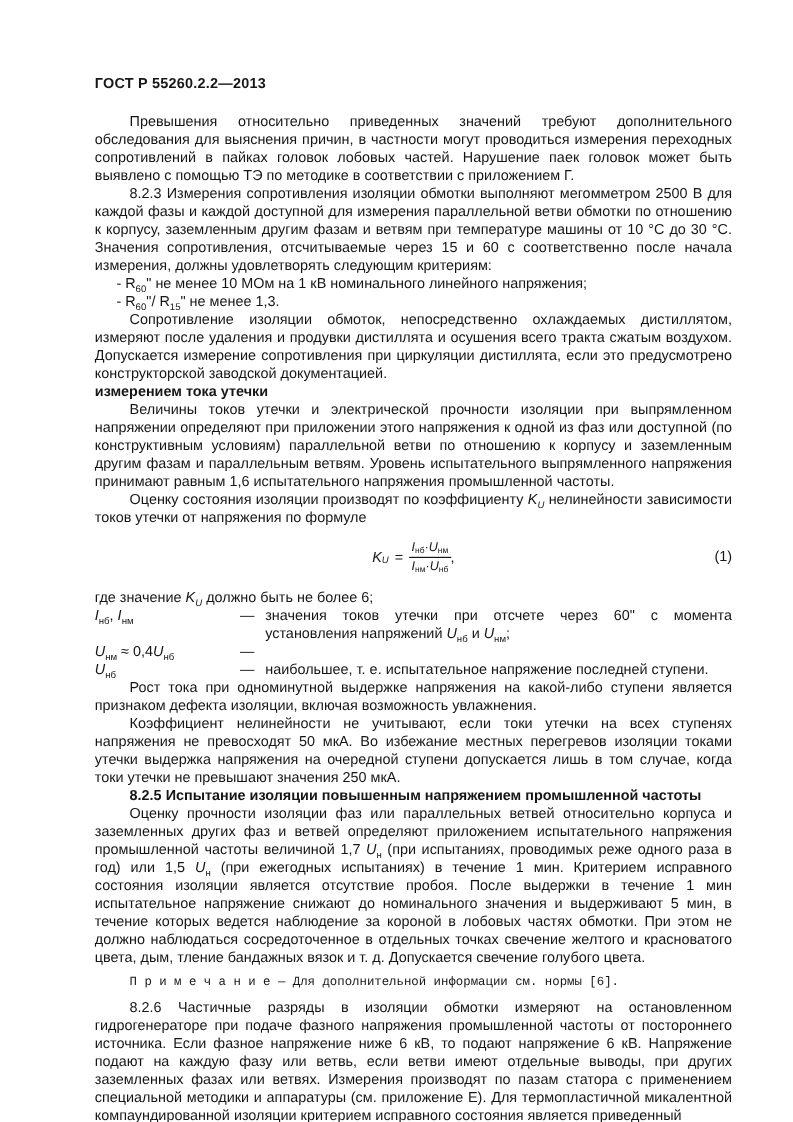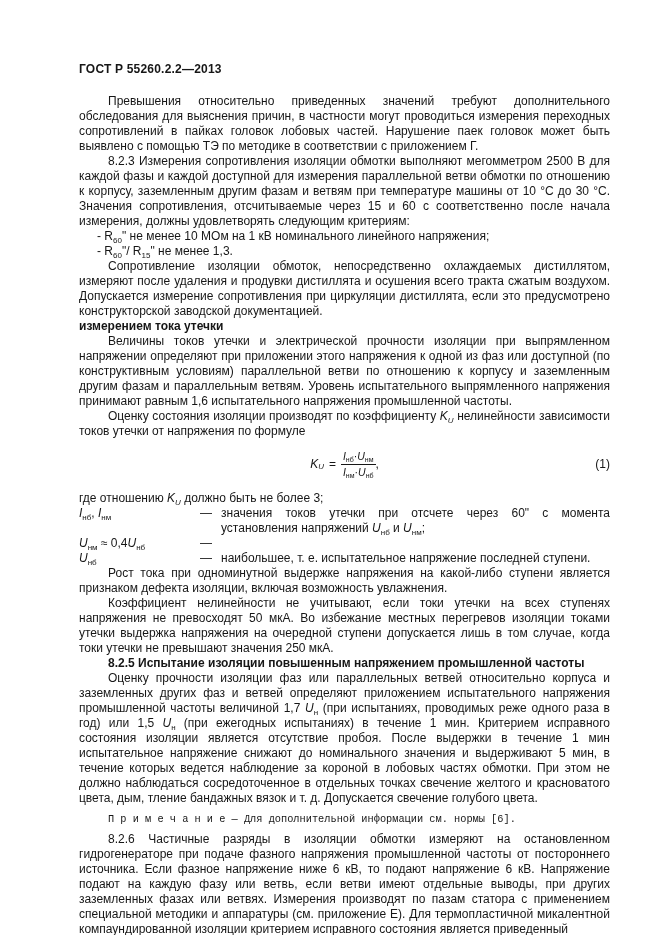--- a/index.html
+++ b/index.html
@@ -67,21 +67,21 @@
         <span class="den">
           <span class="it">I</span><sub>нм</sub><span>·</span><span class="it">U</span><sub>нб</sub>
         </span>
       </span>
       <span>,</span>
     </span>
     <span class="eq-num">(1)</span>
   </div>
 
   <div id="content-bottom">
-      <div class="para"><span>где отношению </span><span class="it">K</span><sub class="it">U</sub><span> должно быть не более 3;</span></div>
+      <div class="para"><span>где значение </span><span class="it">K</span><sub class="it">U</sub><span> должно быть не более 6;</span></div>
       <div class="def-row">
         <span class="def-term"><span class="it">I</span><sub>нб</sub><span>, </span><span class="it">I</span><sub>нм</sub></span>
         <span class="def-dash">—</span>
         <span class="def-desc"><span>значения токов утечки при отсчете через 60" с момента установления напряжений </span><span class="it">U</span><sub>нб</sub><span> и </span><span class="it">U</span><sub>нм</sub><span>;</span></span>
       </div>
       <div class="def-row">
         <span class="def-term"><span class="it">U</span><sub>нм</sub><span> ≈ 0,4</span><span class="it">U</span><sub>нб</sub></span>
         <span class="def-dash">—</span>
       </div>
       <div class="def-row">

